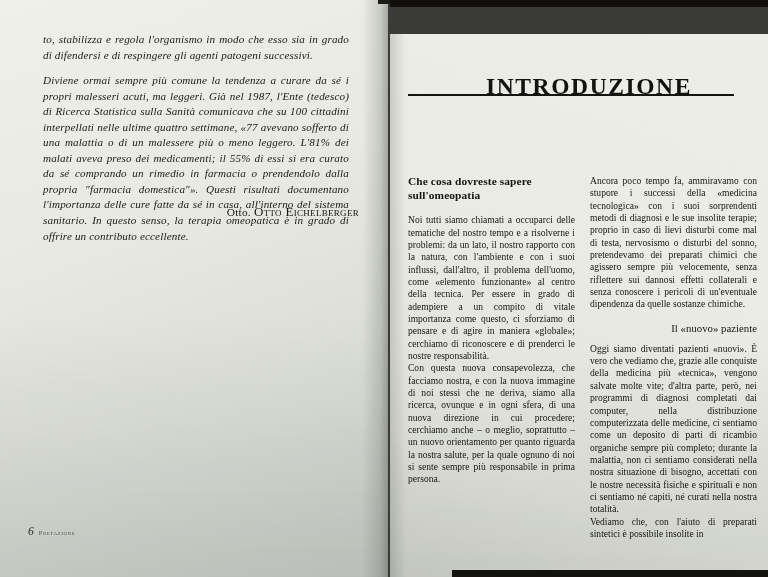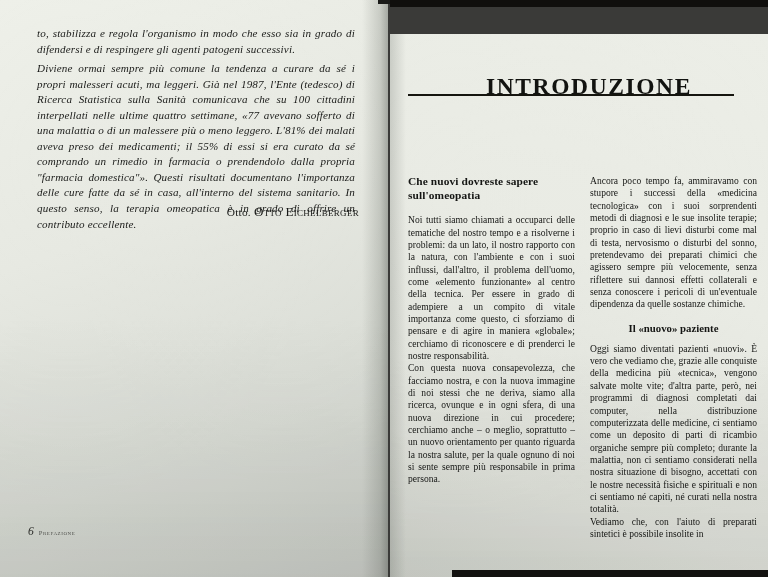--- a/index.html
+++ b/index.html
@@ -72,21 +72,21 @@
     left: 33px;
     top: 22px;
     width: 326px;
     font-style: italic;
     font-size: 11.1px;
     line-height: 15.55px;
     color: #191a18;
     text-align: justify;
     letter-spacing: 0.15px;
   }
-  .left-body p { margin: 4px; }
+  .left-body p { margin: 10px; }
   .signature {
     position: absolute;
     left: 33px;
     top: 204px;
     width: 326px;
     text-align: right;
     font-size: 11.4px;
     color: #171816;
     letter-spacing: .2px;
   }
@@ -152,25 +152,25 @@
 
   .sec-head {
     font-weight: bold;
     font-size: 11.4px;
     line-height: 13.6px;
     letter-spacing: .1px;
     margin: 0 0 12px 0;
     text-align: left;
   }
   .sec-head-2 {
-    font-weight: bold;
+    font-weight: normal;
     font-size: 10.8px;
     line-height: 13px;
     margin: 11px 0 8px 0;
-    text-align: center;
+    text-align: right;
   }
   .dropcap-para::first-letter {
     float: left;
     font-size: 35px;
     line-height: 28px;
     padding: 1px 4px 0 0;
     font-weight: normal;
     color: #131412;
   }
 
@@ -227,21 +227,21 @@
 
     <div class="grain"></div>
   </div>
 
   <div class="page-right">
 
     <h1 class="chapter-title">INTRODUZIONE</h1>
     <div class="chapter-rule"></div>
 
     <div class="col col-left">
-      <h2 class="sec-head">Che nuovi dovreste sapere sull'omeopatia</h2>
+      <h2 class="sec-head">Che cosa dovreste sapere sull'omeopatia</h2>
       <p>Noi tutti siamo chiamati a occuparci delle tematiche del nostro tempo e a risolverne i problemi: da un lato, il nostro rapporto con la natura, con l'ambiente e con i suoi influssi, dall'altro, il problema dell'uomo, come «elemento funzionante» al centro della tecnica. Per essere in grado di adempiere a un compito di vitale importanza come questo, ci sforziamo di pensare e di agire in maniera «globale»; cerchiamo di riconoscere e di prenderci le nostre responsabilità.</p>
       <p>Con questa nuova consapevolezza, che facciamo nostra, e con la nuova immagine di noi stessi che ne deriva, siamo alla ricerca, ovunque e in ogni sfera, di una nuova direzione in cui procedere; cerchiamo anche – o meglio, soprattutto – un nuovo orientamento per quanto riguarda la nostra salute, per la quale ognuno di noi si sente sempre più responsabile in prima persona.</p>
     </div>
 
     <div class="col col-right">
       <p>Ancora poco tempo fa, ammiravamo con stupore i successi della «medicina tecnologica» con i suoi sorprendenti metodi di diagnosi e le sue insolite terapie; proprio in caso di lievi disturbi come mal di testa, nervosismo o disturbi del sonno, pretendevamo dei preparati chimici che agissero sempre più velocemente, senza riflettere sui dannosi effetti collaterali e senza conoscere i pericoli di un'eventuale dipendenza da quelle sostanze chimiche.</p>
       <h2 class="sec-head-2">Il «nuovo» paziente</h2>
       <p>Oggi siamo diventati pazienti «nuovi». È vero che vediamo che, grazie alle conquiste della medicina più «tecnica», vengono salvate molte vite; d'altra parte, però, nei programmi di diagnosi completati dai computer, nella distribuzione computerizzata delle medicine, ci sentiamo come un deposito di parti di ricambio organiche sempre più completo; durante la malattia, non ci sentiamo considerati nella nostra situazione di bisogno, accettati con le nostre necessità fisiche e spirituali e non ci sentiamo né capiti, né curati nella nostra totalità.</p>
       <p>Vediamo che, con l'aiuto di preparati sintetici è possibile insolite in</p>
     </div>

